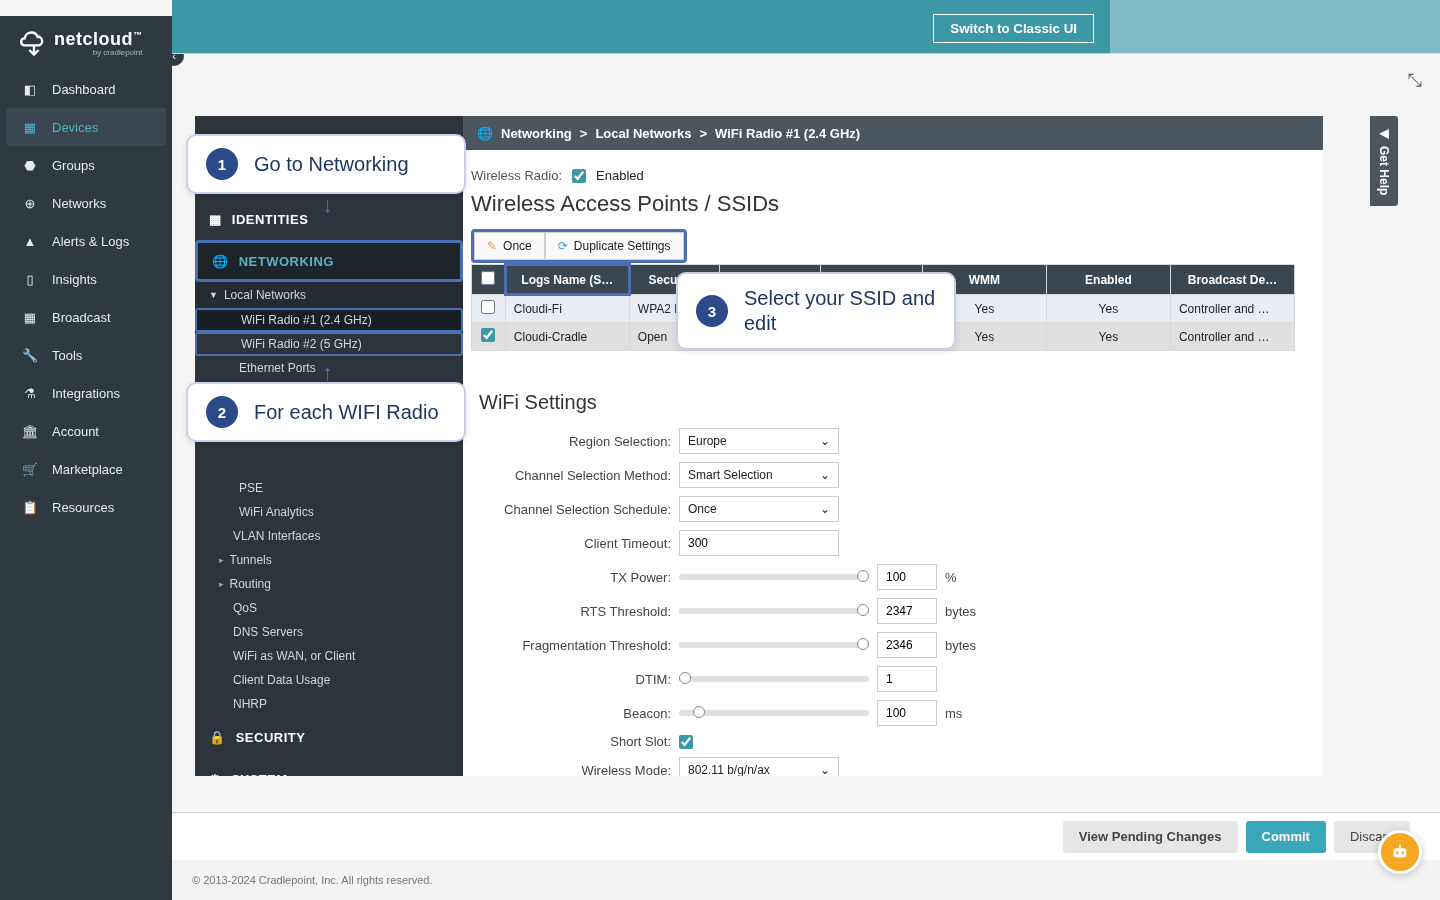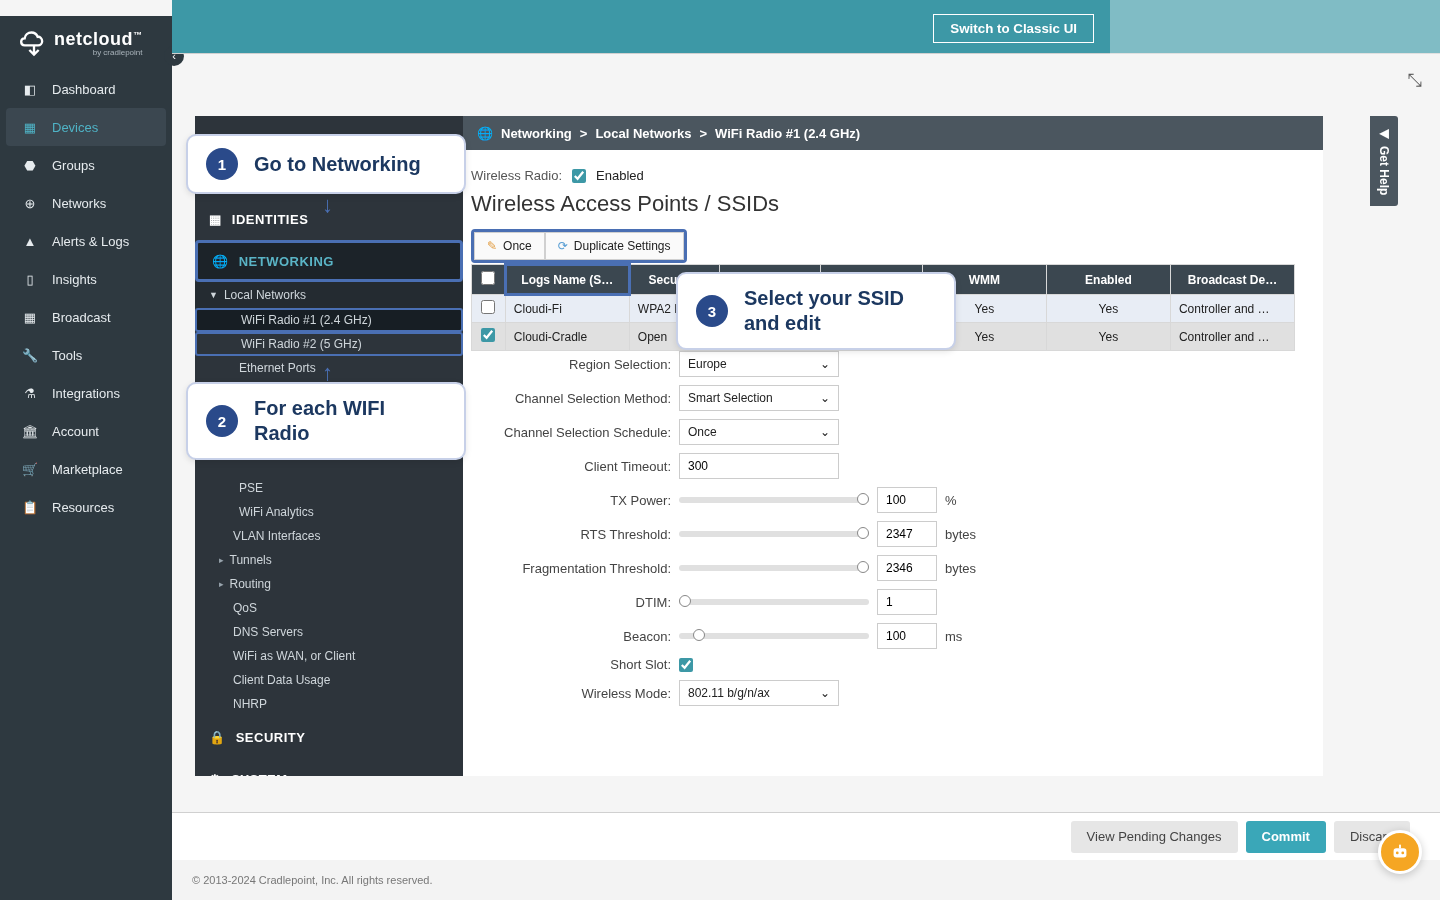--- a/index.html
+++ b/index.html
@@ -30,21 +30,21 @@
 .cs-section.networking { background: #1c2329; color: #5ab4c6; border: 3px solid #4a6fb3; border-radius: 4px; }
 .cs-subhead { display: flex; align-items: center; height: 26px; padding-left: 14px; gap: 6px; background: #242b31; font-size: 12px; color: #cfd6db; }
 .cs-item { display: flex; align-items: center; height: 24px; padding-left: 44px; font-size: 12px; color: #cfd6db; cursor: pointer; }
 .cs-item.active { background: #171e24; }
 .cs-item.radio-group { border: 2px solid #4a6fb3; border-radius: 3px; margin: 0; }
 .cs-item.l1 { padding-left: 24px; }
 
 
 .callout { position: absolute; background: #fff; border: 2px solid #c7d0e8; border-radius: 10px; box-shadow: 0 2px 6px rgba(0,0,0,.1); display: flex; align-items: center; padding: 12px 18px; gap: 16px; z-index: 50; }
 .callout .num { width: 32px; height: 32px; border-radius: 50%; background: #2a4a8a; color: #fff; display: flex; align-items: center; justify-content: center; font-weight: 700; font-size: 15px; flex-shrink: 0; }
-.callout .txt { color: #1c3860; font-size: 20px; font-weight: 700; line-height: 1.25; }
+.callout .txt { color: #1c3860; font-size: 20px; font-weight: 400; line-height: 1.25; }
 .callout-arrow { position: absolute; color: #4a6fb3; font-size: 22px; z-index: 49; }
 
 
 .main-panel { position: absolute; left: 463px; top: 116px; width: 860px; height: 660px; background: #fff; overflow: hidden; }
 .breadcrumb { height: 34px; background: #4b565f; color: #fff; display: flex; align-items: center; padding-left: 14px; gap: 8px; font-size: 13px; font-weight: 600; }
 .breadcrumb .globe { width: 16px; height: 16px; display: inline-flex; align-items: center; justify-content: center; }
 .main-body { padding: 18px 8px 0 8px; height: calc(100% - 34px); overflow-y: auto; }
 .wr-row { display: flex; align-items: center; gap: 10px; margin-bottom: 8px; }
 .wr-label { color: #555; }
 .chk { width: 14px; height: 14px; accent-color: #3d98a6; }
@@ -76,21 +76,21 @@
 .form-row .slider { width: 190px; height: 6px; background: #e0e0e0; border-radius: 3px; margin-right: 8px; position: relative; }
 .form-row .slider .knob { position: absolute; top: -4px; width: 12px; height: 12px; border-radius: 50%; background: #fff; border: 1px solid #888; }
 .form-row .unit { margin-left: 8px; color: #444; font-size: 13px; }
 
 
 .get-help { position: absolute; right: 42px; top: 116px; width: 28px; height: 90px; background: #4b565f; color: #fff; writing-mode: vertical-rl; text-align: center; display: flex; align-items: center; justify-content: center; gap: 6px; font-weight: 700; font-size: 12px; cursor: pointer; border-radius: 0 3px 3px 0; }
 
 
 .bottom-bar { position: absolute; left: 172px; right: 0; bottom: 40px; height: 48px; background: #fff; border-top: 1px solid #d0d0d0; display: flex; align-items: center; justify-content: flex-end; gap: 8px; padding-right: 30px; }
 .bottom-bar button { height: 32px; padding: 0 16px; border: none; border-radius: 3px; cursor: pointer; font-size: 13px; }
-.btn-pending { background: #e6e6e6; color: #444; }
+.btn-pending { background: #e6e6e6; color: #444; font-weight: bold; }
 .btn-commit { background: #3aa7b8; color: #fff; font-weight: 600; }
 .btn-discard { background: #e6e6e6; color: #444; }
 
 .footer { position: absolute; left: 172px; right: 0; bottom: 0; height: 40px; background: #f3f3f3; color: #777; font-size: 11px; display: flex; align-items: center; padding-left: 20px; }
 
 .chat-bubble { position: absolute; right: 18px; bottom: 26px; width: 44px; height: 44px; border-radius: 50%; background: #f5a623; border: 3px solid #fff; box-shadow: 0 2px 8px rgba(0,0,0,.2); display: flex; align-items: center; justify-content: center; color: #fff; cursor: pointer; }
 </style>
 </head>
 <body>
 
@@ -291,20 +291,21 @@
   <td>Open</td>
   <td class="center">No</td>
   <td class="center">Yes</td>
   <td class="center">Yes</td>
   <td class="center">Yes</td>
   <td>Controller and …</td>
           </tr>
         </tbody>
     </table>
 
+    <div class="form-title">WiFi Settings</div>
 
     <div class="form-row">
         <label>Region Selection:</label>
         <div class="sel">
           <span>Europe</span>
           <span>⌄</span>
         </div>
       </div>
     <div class="form-row">
         <label>Channel Selection Method:</label>

